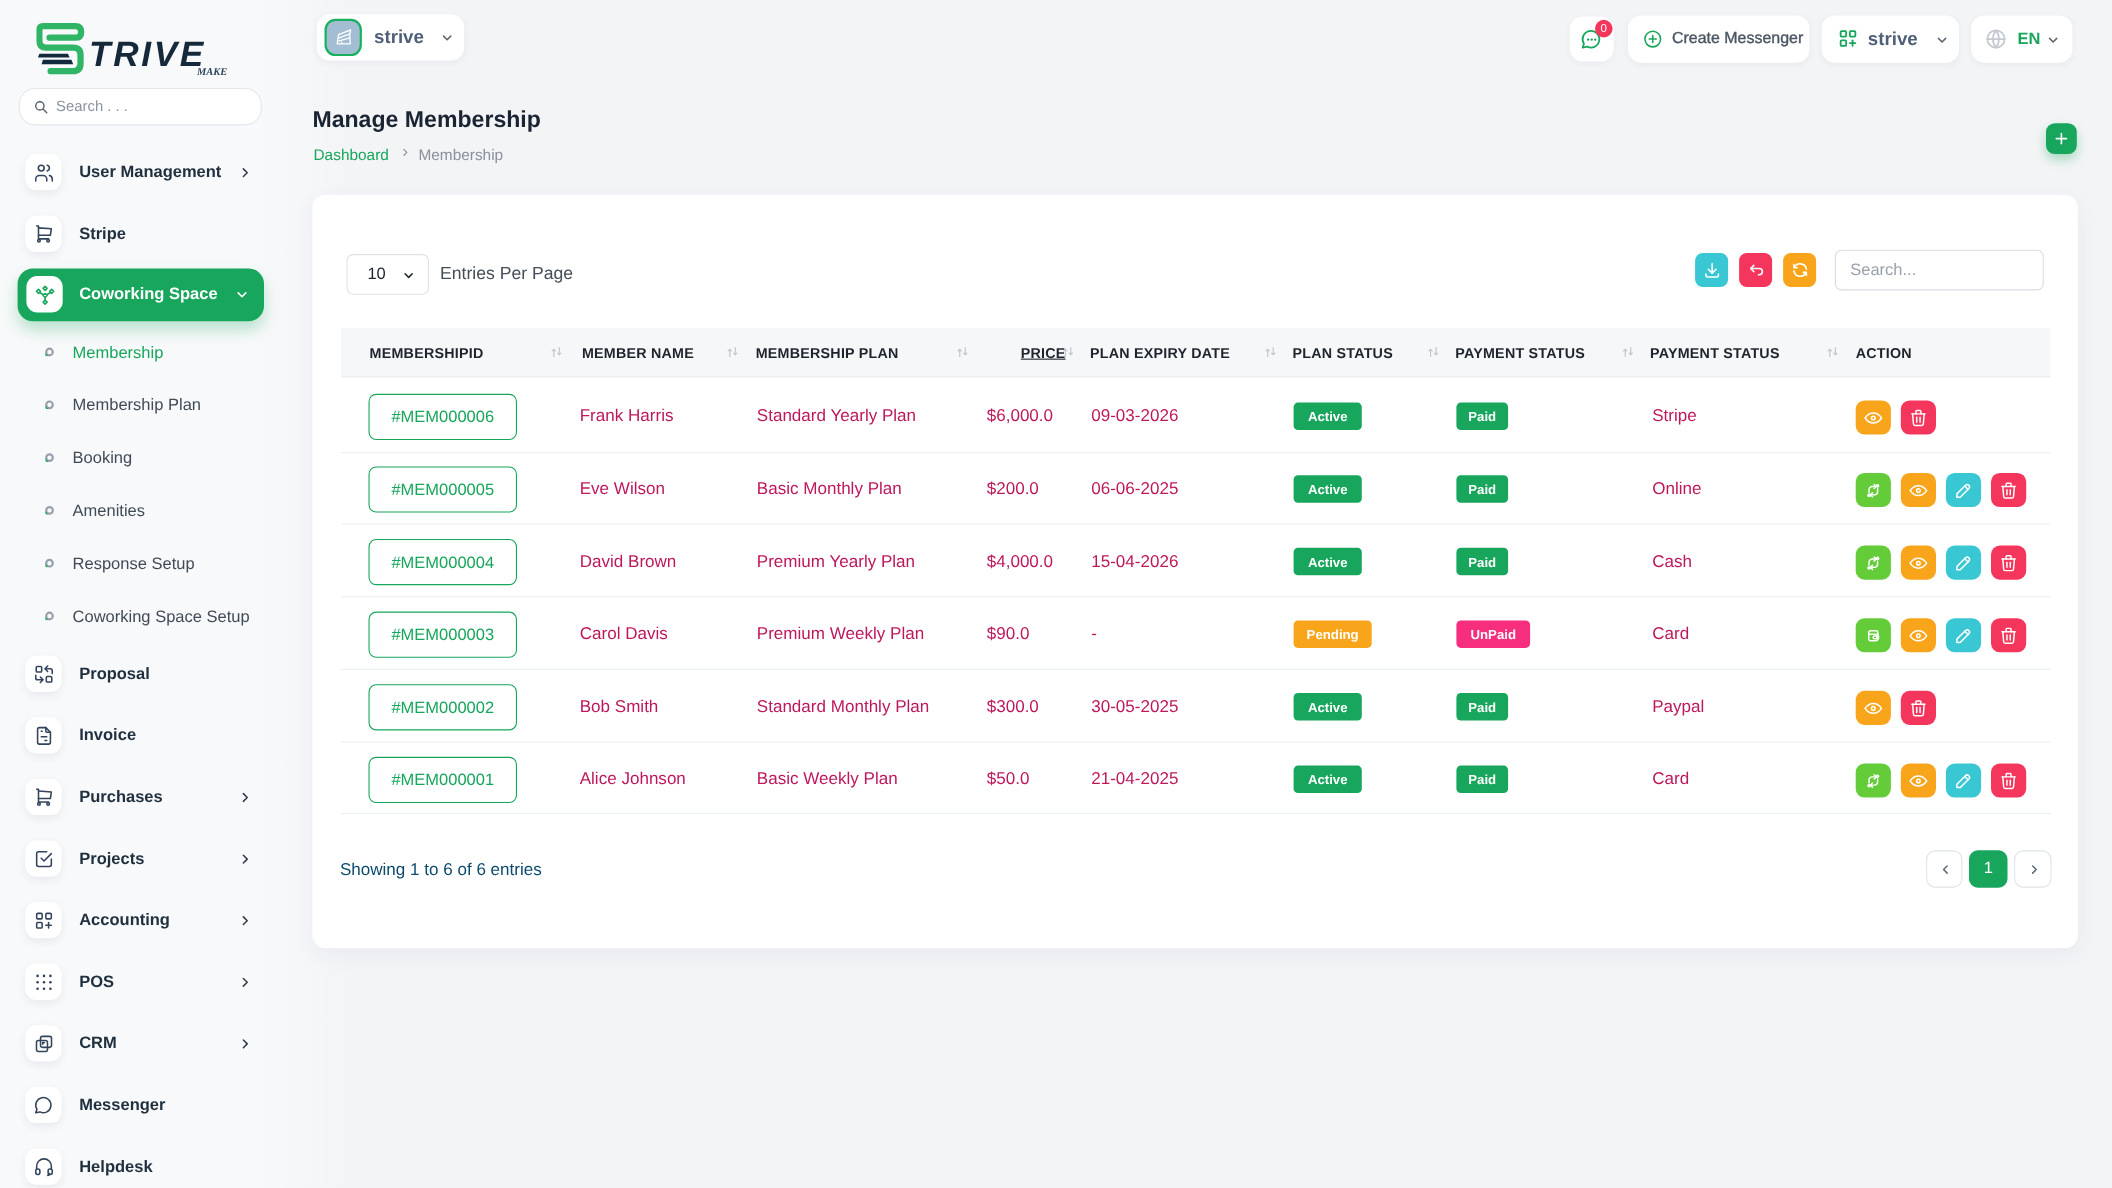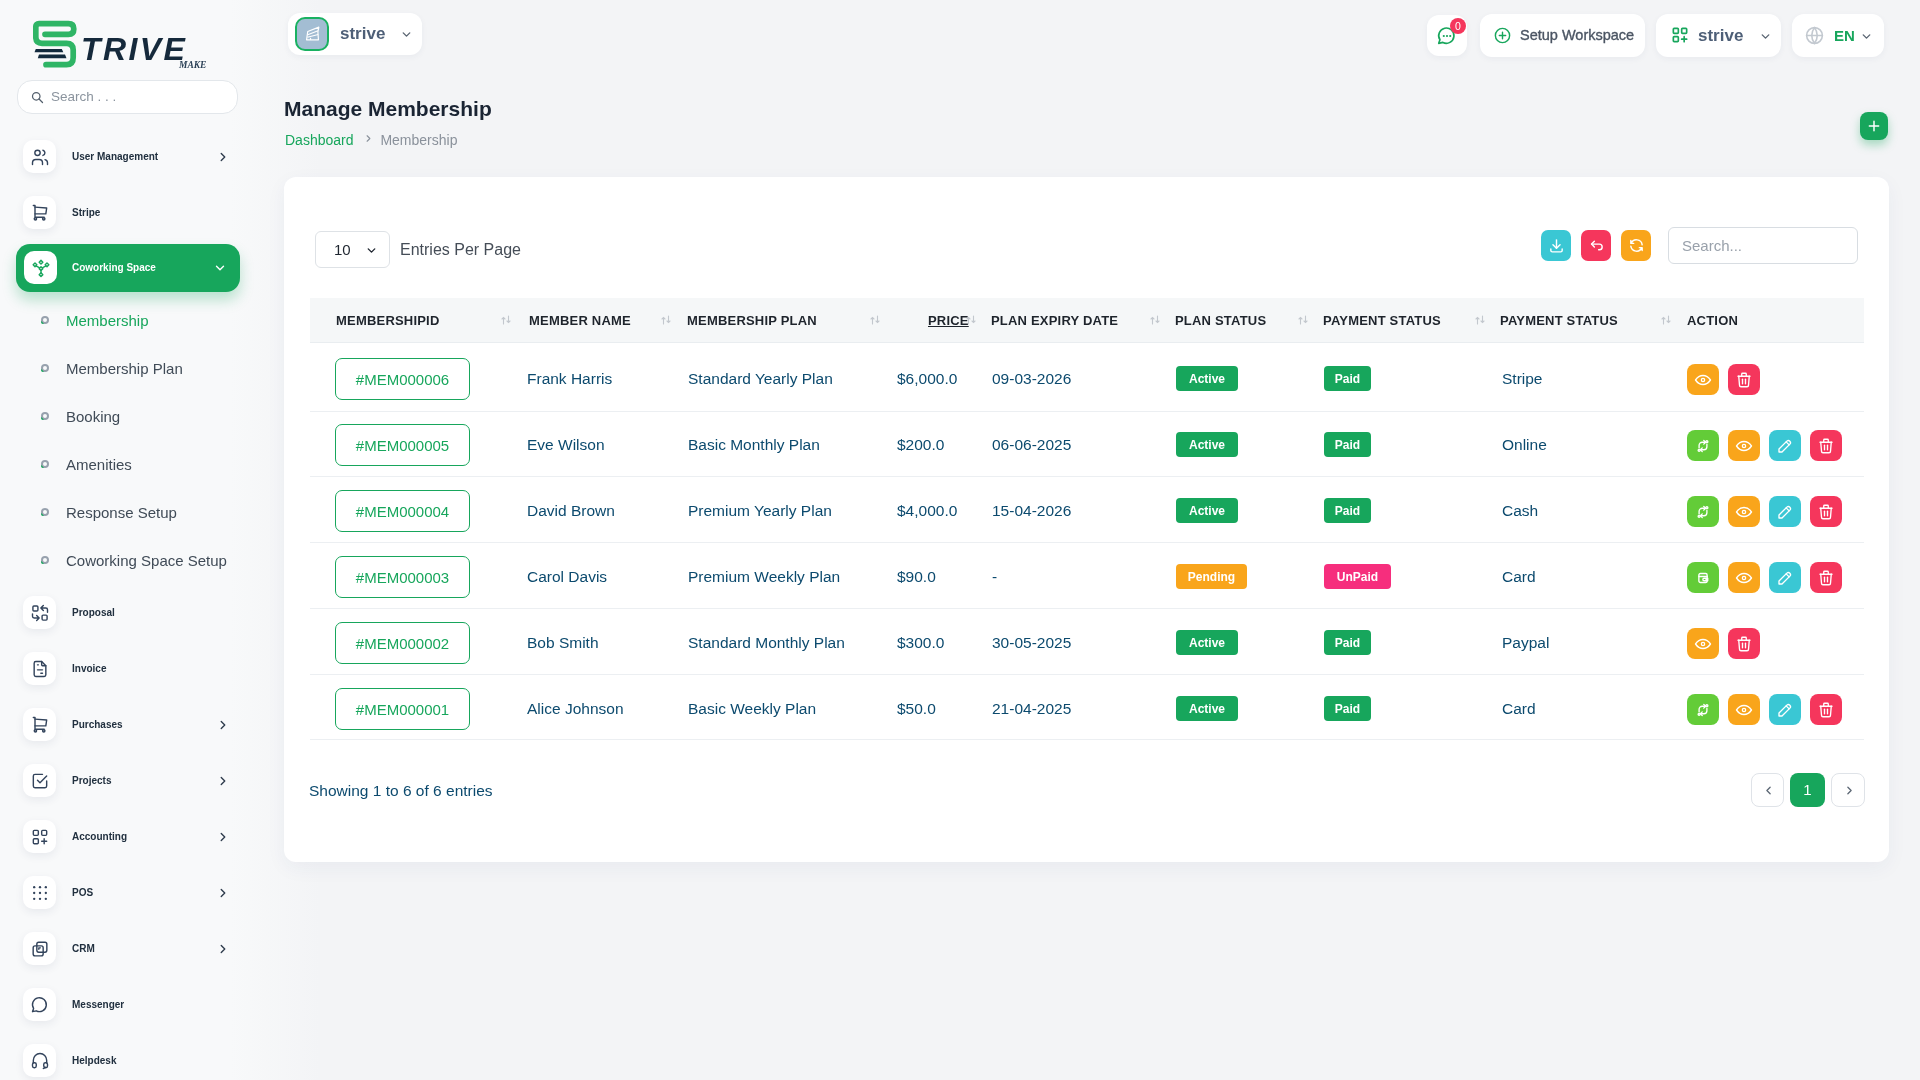--- a/index.html
+++ b/index.html
@@ -3,36 +3,36 @@
 <meta charset="utf-8">
 <style>
   * { margin:0; padding:0; box-sizing:border-box; }
   html,body { width:1920px; height:1080px; overflow:hidden; }
   body { background:linear-gradient(90deg,#f8f9fa 0px,#f8f9fa 230px,#f3f4f6 320px,#f3f4f6 100%); font-family:"Liberation Sans", sans-serif; position:relative; }
   .abs { position:absolute; }
   
   .ibox { position:absolute; width:33px; height:33px; background:#fff; border-radius:10px;
           box-shadow:0 3px 8px rgba(33,50,91,.08); display:flex; align-items:center; justify-content:center; }
   .mitem { position:absolute; left:0; width:256px; height:48px; }
-  .mlabel { position:absolute; left:72px; font-size:10px; font-weight:bold; color:#21303f; }
+  .mlabel { position:absolute; left:72px; font-size:15px; font-weight:bold; color:#21303f; }
   .submlabel { position:absolute; left:66px; font-size:15px; color:#404b57; }
   .chev-r { position:absolute; left:216px; }
   .bullet { position:absolute; left:41px; width:8px; height:8px; border-radius:50%; border:2px solid #97a1ad; }
   .bullet:after { content:""; position:absolute; left:-2px; bottom:-2px; width:4px; height:4px; border-radius:50%; border:0; background:#17a65c; clip-path:polygon(0 20%,80% 100%,0 100%); }
   
   .pill { position:absolute; background:#fff; border-radius:12px; box-shadow:0 2px 6px rgba(33,50,91,.05); white-space:nowrap; }
   
   .card { position:absolute; left:284px; top:177px; width:1605px; height:685px; background:#fff; border-radius:12px;
           box-shadow:0 6px 20px rgba(46,60,110,.05); }
   .badge { position:absolute; height:25px; border-radius:4px; color:#fff; font-size:12px; font-weight:bold;
            display:flex; align-items:center; justify-content:center; }
   .abtn { position:absolute; width:32px; height:31px; border-radius:8px; display:flex; align-items:center; justify-content:center; }
   .idbadge { position:absolute; left:51px; width:135px; height:42px; border:1px solid #17a65c; border-radius:7px;
              color:#17a65c; font-size:15px; display:flex; align-items:center; justify-content:center; }
-  .cell { position:absolute; font-size:15.5px; color:#0c4a6e; }
+  .cell { position:absolute; font-size:15.5px; color:#be185d; }
   .hdr { position:absolute; font-size:13px; font-weight:bold; color:#1e242c; letter-spacing:.2px; }
   .sort { position:absolute; font-size:10px; color:#bcc2c9; letter-spacing:-1px; }
   .rowline { position:absolute; left:26px; width:1554px; height:1px; background:#eceff2; }
 </style>
 </head>
 <body>
 
 <svg class="abs" style="left:33px;top:17px" width="210" height="56" viewBox="0 0 210 56">
   <path d="M12 17.3 H35.4 Q40.8 17.3 40.8 12 Q40.8 6.7 35.4 6.7 H6 Q2.8 6.7 2.8 10 V20 Q2.8 26.3 9 26.3 H33.5 Q40.2 26.3 40.2 33 V40.5 Q40.2 47.7 33.4 47.7 H13" fill="none" stroke="#2fb565" stroke-width="5.7" stroke-linecap="round"></path>
   <path d="M1.5 35.3 L2.8 31.9 L28.8 31.9 L30.3 35.3 Z" fill="#132a3d"></path>
@@ -253,21 +253,21 @@
       <path d="M3 20l1.3-3.9A8.3 8.3 0 1 1 7.5 19z"></path>
       <path d="M8.5 12h.01M12 12h.01M15.5 12h.01" stroke-width="2.4"></path>
     </svg>
   <div class="abs" style="left:23px;top:3px;width:16px;height:16px;border-radius:50%;background:#f5365c;color:#fff;font-size:10.5px;text-align:center;line-height:16px;">0</div>
 </div>
 <div class="pill" style="left:1480px;top:14px;width:165px;height:43px;">
   <svg class="abs" style="left:13px;top:12px" width="19" height="19" viewBox="0 0 24 24" fill="none" stroke="#17a65c" stroke-width="1.8" stroke-linecap="round">
       <circle cx="12" cy="12" r="9"></circle>
       <path d="M12 8v8M8 12h8"></path>
     </svg>
-  <div class="abs" style="left:40px;top:0;line-height:43px;font-size:14.5px;color:#4b5563;-webkit-text-stroke:.35px #4b5563;">Setup Workspace</div>
+  <div class="abs" style="left:40px;top:0;line-height:43px;font-size:14.5px;color:#4b5563;-webkit-text-stroke:.35px #4b5563;">Create Messenger</div>
 </div>
 <div class="pill" style="left:1656px;top:14px;width:125px;height:43px;">
   <svg class="abs" style="left:14px;top:11px" width="20" height="20" viewBox="0 0 24 24" fill="none" stroke="#17a65c" stroke-width="2" stroke-linecap="round" stroke-linejoin="round">
       <rect x="4" y="4" width="6" height="6" rx="1"></rect>
       <rect x="14" y="4" width="6" height="6" rx="1"></rect>
       <rect x="4" y="14" width="6" height="6" rx="1"></rect>
       <path d="M17 14v6"></path>
       <path d="M14 17h6"></path>
     </svg>
   <div class="abs" style="left:42px;top:0;line-height:43px;font-size:17px;font-weight:bold;color:#4e5f77;">strive</div>

